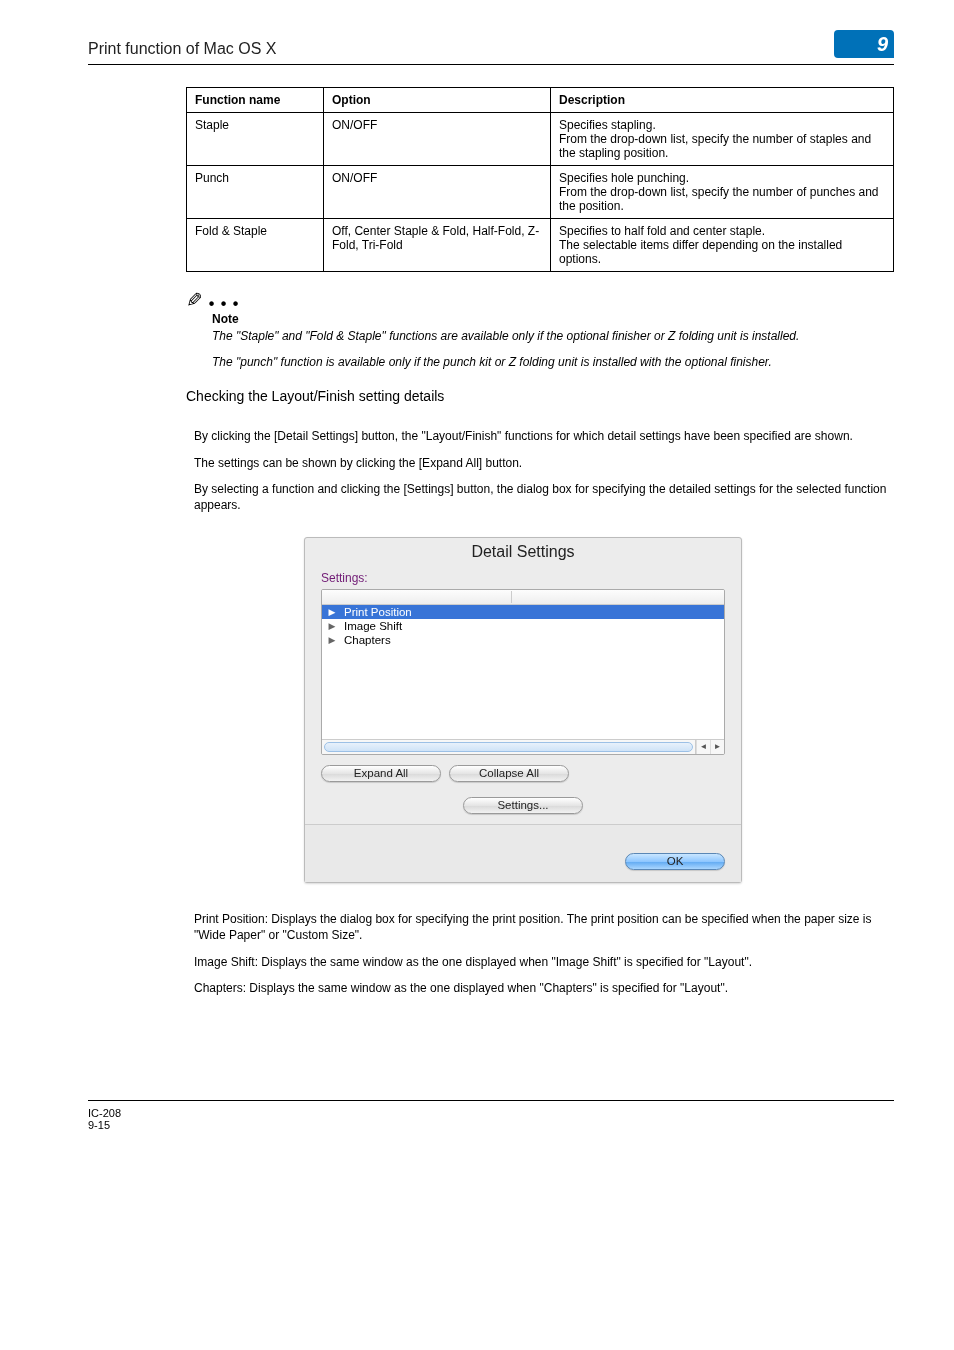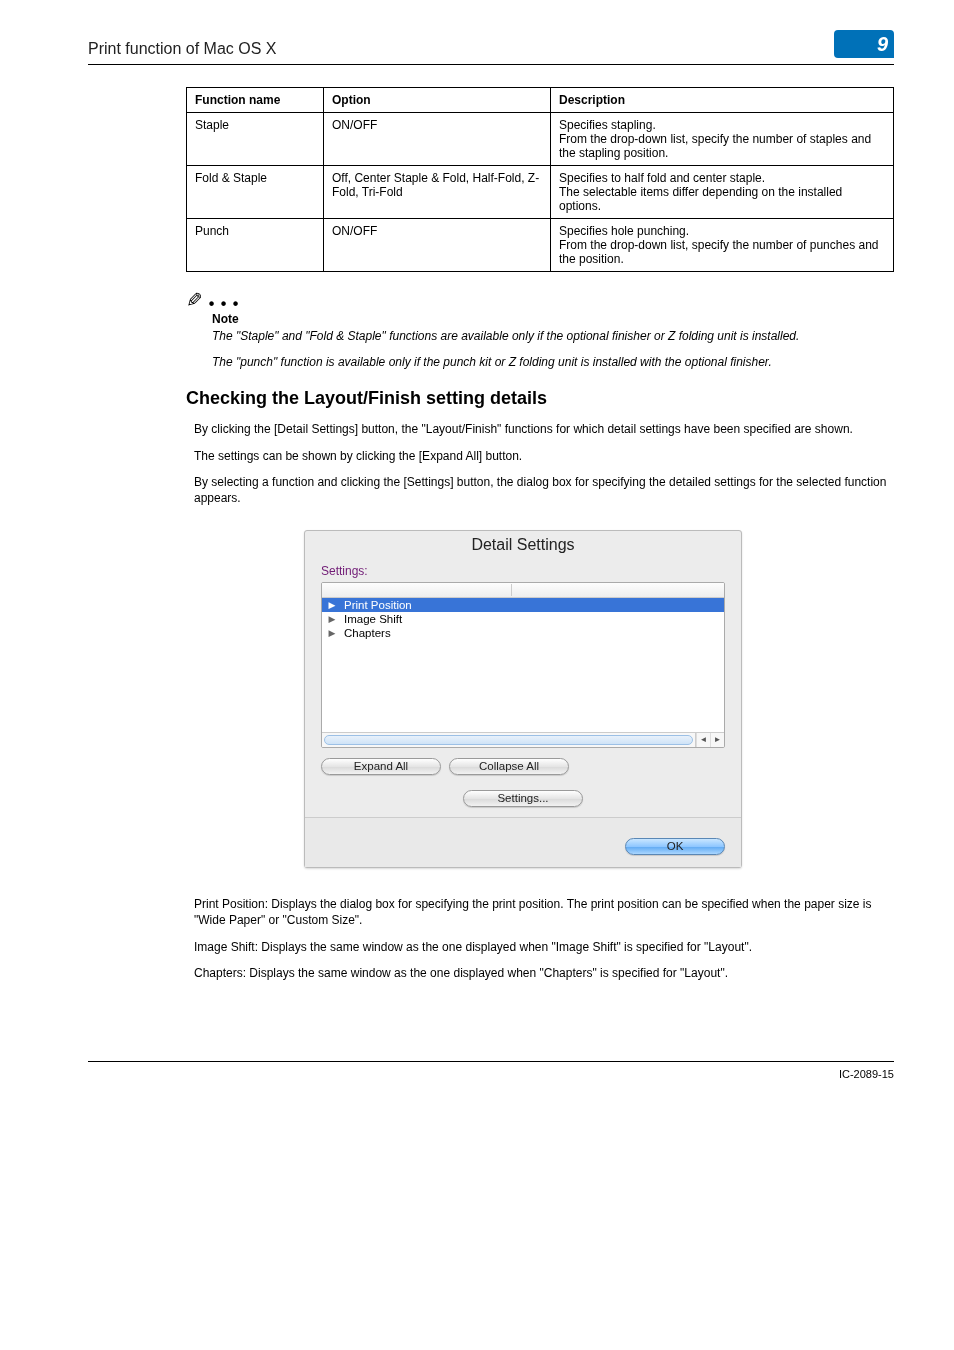--- a/index.html
+++ b/index.html
@@ -102,24 +102,24 @@
     font-size: 12px;
   }
   .note-text {
     font-style: italic;
     margin-left: 26px;
     margin-top: 2px;
     margin-bottom: 10px;
     line-height: 1.35;
   }
   .subheading {
-    font-weight: bold;
-    font-size: 18px;
+    font-weight: normal;
+    font-size: 14px;
     margin-top: 18px;
-    margin-bottom: 12px;
+    margin-bottom: 24px;
   }
   .para {
     margin: 0 0 10px 8px;
     line-height: 1.35;
   }
   .dialog-wrap {
     margin: 24px 0 28px 118px;
     width: 436px;
     border: 1px solid #bbb;
     border-radius: 3px;
@@ -227,38 +227,39 @@
     font-size: 11.5px;
     border: 1px solid #9a9a9a;
     border-radius: 10px;
     background: linear-gradient(#ffffff,#e5e5e5 50%,#d9d9d9 51%,#f2f2f2);
     box-shadow: 0 1px 1px rgba(0,0,0,.15);
     text-align: center;
     color: #222;
   }
   .dialog-footer {
     border-top: 1px solid #ccc;
-    padding: 20px 16px 12px;
+    padding: 28px 16px 12px;
     display: flex;
     justify-content: flex-end;
     background: #e9e9e9;
   }
   .aqua-btn.primary {
     background: linear-gradient(#c9e6ff,#8fc7ff 50%,#5fa9f2 51%,#a9d6ff);
     border-color: #5a87b5;
     min-width: 70px;
     font-weight: normal;
   }
   .footer {
     display: flex;
-    justify-content: flex-end;
+    justify-content: space-between;
     font-size: 11px;
     border-top: 1px solid #000;
     padding-top: 6px;
-    margin-top: 80px;
+    margin-top: 104px;
+    flex-direction: column;
   }
 </style>
 </head>
 <body>
 
 <div class="page">
   <div class="header-row">
     <div class="header-title">Print function of Mac OS X</div>
     <div class="chapter-badge">9</div>
   </div>
@@ -275,30 +276,30 @@
         </tr>
       </thead>
       <tbody>
         <tr>
           <td>Staple</td>
           <td>ON/OFF</td>
           <td style="white-space:pre-line">Specifies stapling.
 From the drop-down list, specify the number of staples and the stapling position.</td>
         </tr>
         <tr>
+          <td>Punch</td>
+          <td>ON/OFF</td>
+          <td style="white-space:pre-line">Specifies hole punching.
+From the drop-down list, specify the number of punches and the position.</td>
+        </tr>
+        <tr>
           <td>Fold &amp; Staple</td>
           <td>Off, Center Staple &amp; Fold, Half-Fold, Z-Fold, Tri-Fold</td>
           <td style="white-space:pre-line">Specifies to half fold and center staple.
 The selectable items differ depending on the installed options.</td>
-        </tr>
-        <tr>
-          <td>Punch</td>
-          <td>ON/OFF</td>
-          <td style="white-space:pre-line">Specifies hole punching.
-From the drop-down list, specify the number of punches and the position.</td>
         </tr>
       </tbody>
     </table>
 
     <div class="note-block">
       <div class="note-dots">
         <span class="note-icon">✎</span>
         <span class="note-dots-glyph">•&nbsp;•&nbsp;•</span>
       </div>
       <div class="note-label">Note</div>

